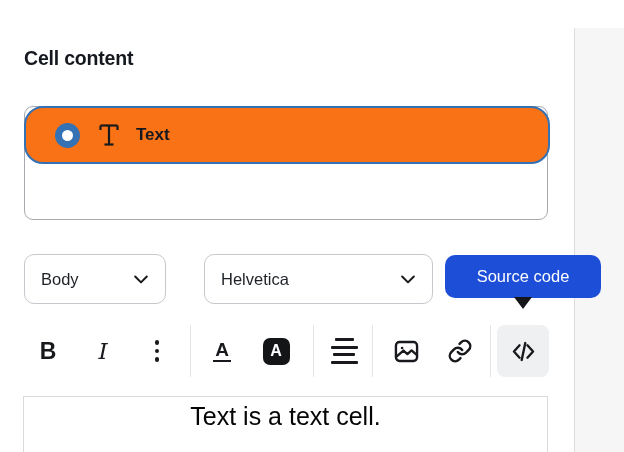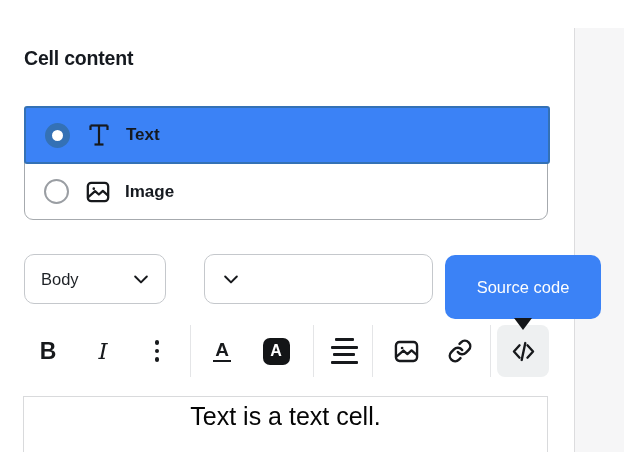--- a/index.html
+++ b/index.html
@@ -28,21 +28,21 @@
   .radio-group {
     position: absolute; left: 24px; top: 78px; width: 524px; height: 114px;
     border: 1px solid #a6aaae; border-radius: 9px; background: #fff;
   }
   .radio-row {
     position: absolute; left: 0; width: 100%; height: 57px;
     display: flex; align-items: center; cursor: pointer;
   }
   .radio-row.selected {
     top: -1px; left: -1px; width: 526px; height: 58px;
-    border: 2px solid #3471b5; border-radius: 3px; background: #3b82f6;
+    border: 2px solid #3471b5; border-radius: 19px; background: #f97316; padding-left: 10px;
   }
   .radio-row.unselected { top: 56px; }
   .radio-dot {
     width: 25px; height: 25px; border-radius: 50%;
     margin-left: 19px; flex: 0 0 auto;
   }
   .radio-row.selected .radio-dot { border: 7.5px solid #3471b5; background: #fff; }
   .radio-row.unselected .radio-dot { border: 2.5px solid #9a9ea3; background: #fff; }
   .opt-icon { width: 26px; height: 26px; margin-left: 16px; flex: 0 0 auto;
               display: flex; align-items: center; justify-content: center; }
@@ -53,22 +53,22 @@
     position: absolute; top: 226px; height: 50px;
     border: 1px solid #c5c8cc; border-radius: 10px; background: #fff;
     display: flex; align-items: center; justify-content: space-between;
     padding: 0 14px 0 16px; cursor: pointer;
   }
   .select-box .sel-value { font-size: 16.5px; color: #1e2227; }
   .chev { width: 20px; height: 20px; }
 
   
   .tooltip {
-    position: absolute; left: 445px; top: 227px; width: 156px; height: 64px;
-    background: #3b82f6; border-radius: 10px; z-index: 3;
+    position: absolute; left: 445px; top: 227px; width: 156px; height: 43px;
+    background: #1d4ed8; border-radius: 10px; z-index: 3;
     display: flex; align-items: center; justify-content: center;
   }
   .tooltip .tt-text { color: #fdfdfd; font-size: 16.5px; }
   .tooltip::after {
     content: ""; position: absolute; left: 50%; transform: translateX(-50%);
     bottom: -11px; border: 9px solid transparent; border-top: 12px solid #141619;
     border-bottom: 0;
   }
 
   
@@ -119,31 +119,20 @@
 <body>
 
 <div id="stage">
 
   <div class="right-strip"></div>
 
   <div class="page-title">Cell content</div>
 
   <div class="radio-group">
 
-    <div class="radio-row unselected">
-      <span class="radio-dot"></span>
-      <span class="opt-icon">
-        <svg width="26" height="26" viewBox="0 0 24 24" fill="none" stroke="#17191c" stroke-width="2.1">
-          <rect x="2.6" y="3.6" width="18.8" height="16.8" rx="3.2"></rect>
-          <circle cx="8.1" cy="8.9" r="1.2" fill="#17191c" stroke="none"></circle>
-          <path d="M3.6 16.2 L9.3 11.2 L12.8 14.3 L16.5 11 L20.8 14.8" stroke-linejoin="round" stroke-linecap="round"></path>
-        </svg>
-      </span>
-      <span class="opt-label">Image</span>
-    </div>
 
     <div class="radio-row selected">
       <span class="radio-dot"></span>
       <span class="opt-icon">
         <svg width="22" height="26" viewBox="0 0 22 26" fill="none" stroke="#17191c" stroke-width="2.2">
           <path d="M2.5 3.5 H19.5"></path>
           <path d="M2.5 3.5 V8"></path>
           <path d="M19.5 3.5 V8"></path>
           <path d="M11 3.5 V22.5"></path>
           <path d="M6.5 22.5 H15.5"></path>
@@ -156,20 +145,21 @@
   <div class="select-box" style="left:24px; width:142px;">
     <span class="sel-value">Body</span>
     <span class="chev">
       <svg width="20" height="20" viewBox="0 0 24 24" fill="none" stroke="#17191c" stroke-width="2.4" stroke-linecap="round" stroke-linejoin="round">
         <path d="M5 9 L12 16 L19 9"></path>
       </svg>
     </span>
   </div>
 
   <div class="select-box" style="left:204px; width:229px;">
+    <span class="sel-value">Helvetica</span>
     <span class="chev">
       <svg width="20" height="20" viewBox="0 0 24 24" fill="none" stroke="#17191c" stroke-width="2.4" stroke-linecap="round" stroke-linejoin="round">
         <path d="M5 9 L12 16 L19 9"></path>
       </svg>
     </span>
   </div>
 
   <div class="tooltip">
     <span class="tt-text">Source code</span>
   </div>

